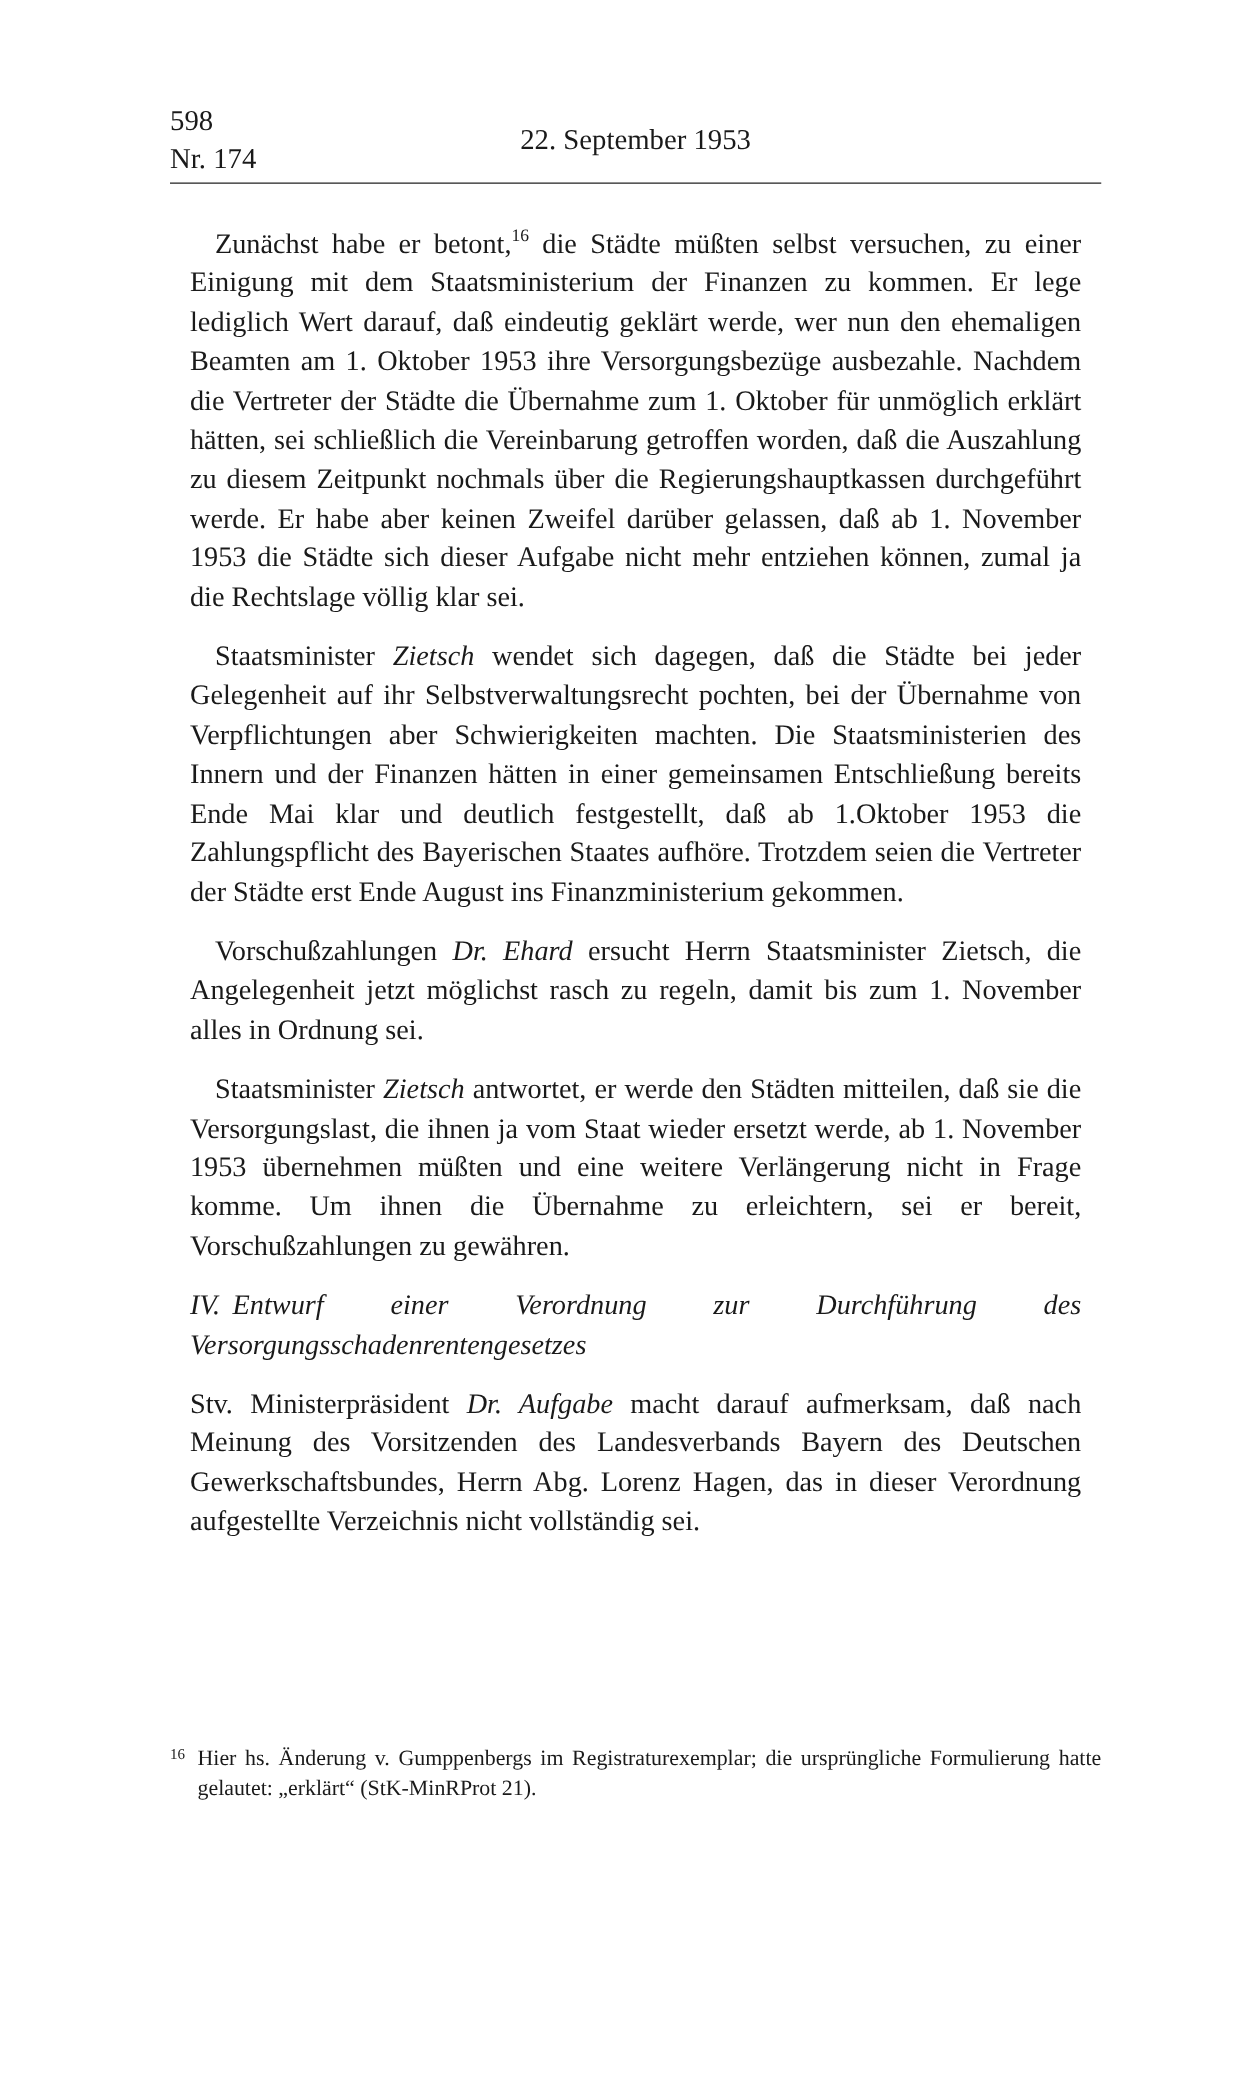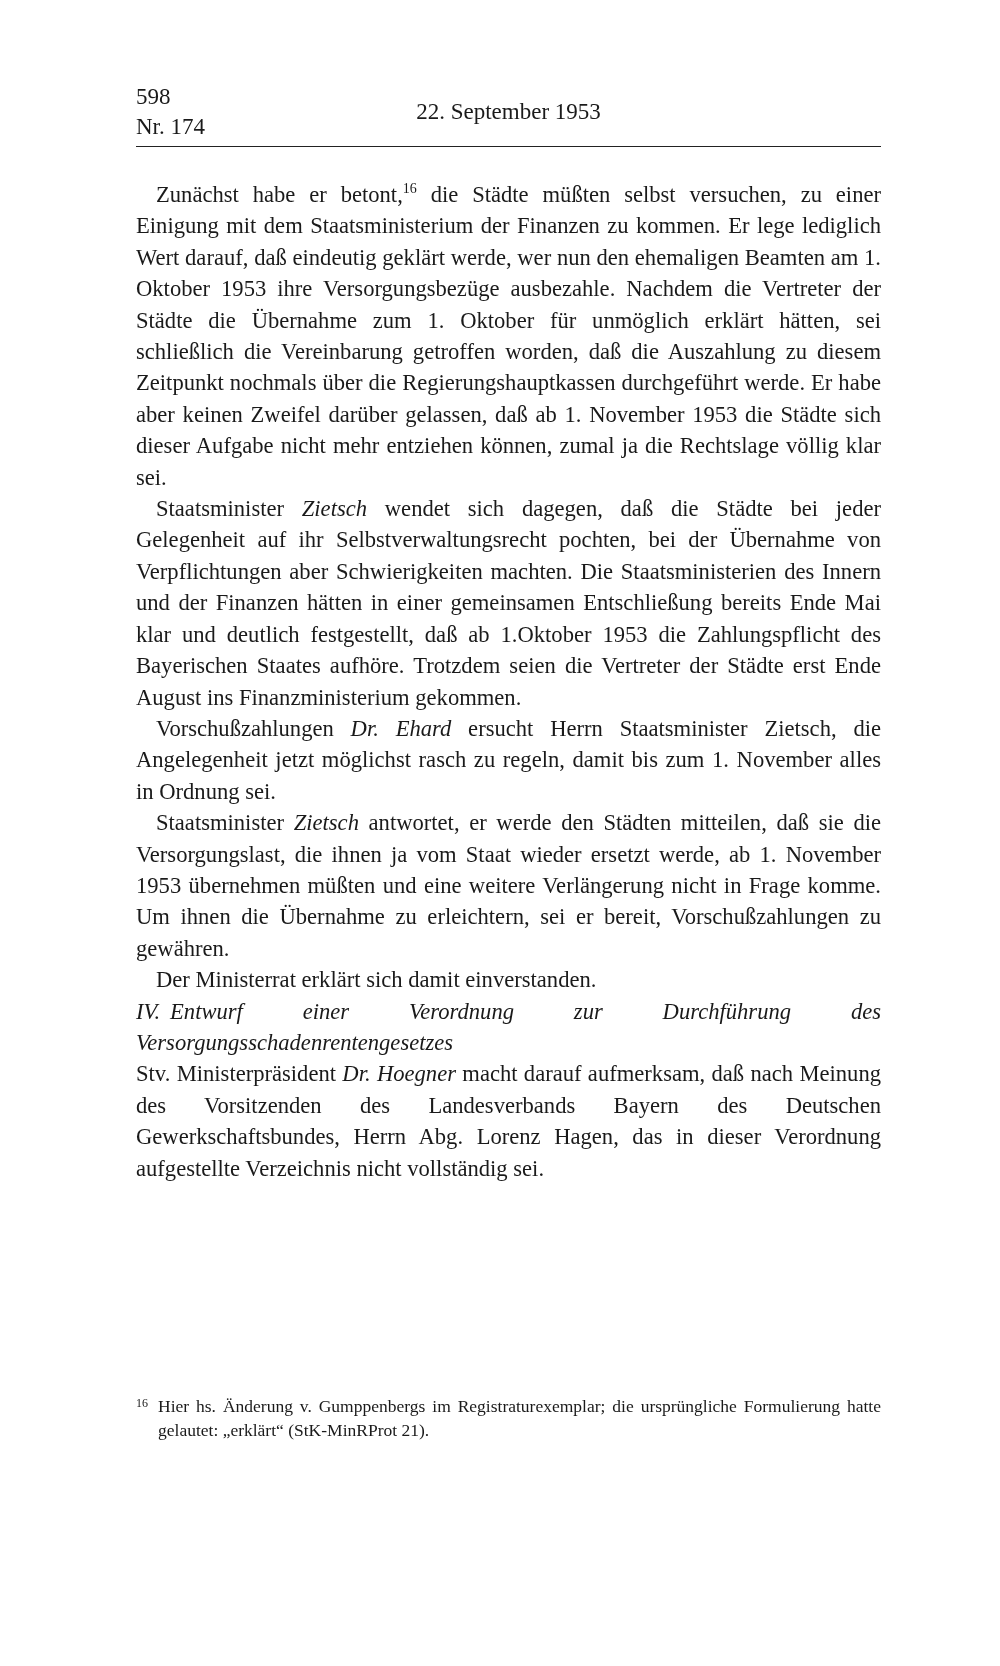--- a/index.html
+++ b/index.html
@@ -44,21 +44,21 @@
       z-index: 1;
     }
     .body-text {
       margin-top: 32px;
       font-size: 22.6px;
       line-height: 31.4px;
       text-align: justify;
       hyphens: manual;
     }
     .body-text p {
-      margin: 0;
+      margin: 16px;
       text-indent: 20px;
     }
     .body-text p.noindent {
       text-indent: 0;
     }
     .body-text sup {
       font-size: 14px;
       line-height: 0;
       vertical-align: 9px;
     }
@@ -115,30 +115,27 @@
 
 
     <p>
       <span>Vorschußzahlungen </span><em>Dr. Ehard</em><span> ersucht Herrn Staatsminister Zietsch, die Angelegenheit jetzt möglichst rasch zu regeln, damit bis zum 1. November alles in Ordnung sei.</span>
     </p>
 
     <p>
       <span>Staatsminister </span><em>Zietsch</em><span> antwortet, er werde den Städten mitteilen, daß sie die Versorgungslast, die ihnen ja vom Staat wieder ersetzt werde, ab 1. November 1953 übernehmen müßten und eine weitere Verlängerung nicht in Frage komme. Um ihnen die Übernahme zu erleichtern, sei er bereit, Vorschußzahlungen zu gewähren.</span>
     </p>
 
-    <p>
-      <span>Der Ministerrat erklärt sich damit einverstanden.</span>
-    </p>
 
     <p class="section-heading noindent">
       <span class="num">IV.</span><span>Entwurf einer Verordnung zur Durchführung des Versorgungsschadenrentengesetzes</span>
     </p>
 
     <p class="noindent">
-      <span>Stv. Ministerpräsident </span><em>Dr. Hoegner</em><span> macht darauf aufmerksam, daß nach Meinung des Vorsitzenden des Landesverbands Bayern des Deutschen Gewerkschaftsbundes, Herrn Abg. Lorenz Hagen, das in dieser Verordnung aufgestellte Verzeichnis nicht vollständig sei.</span>
+      <span>Stv. Ministerpräsident </span><em>Dr. Aufgabe</em><span> macht darauf aufmerksam, daß nach Meinung des Vorsitzenden des Landesverbands Bayern des Deutschen Gewerkschaftsbundes, Herrn Abg. Lorenz Hagen, das in dieser Verordnung aufgestellte Verzeichnis nicht vollständig sei.</span>
     </p>
 
   </div>
 </div>
 
 <div class="footnotes">
   <div class="footnote">
     <span class="fn-mark">16</span>
     <span class="fn-text">Hier hs. Änderung v. Gumppenbergs im Registraturexemplar; die ursprüngliche Formulierung hatte gelautet: „erklärt“ (StK-MinRProt 21).</span>
   </div>

